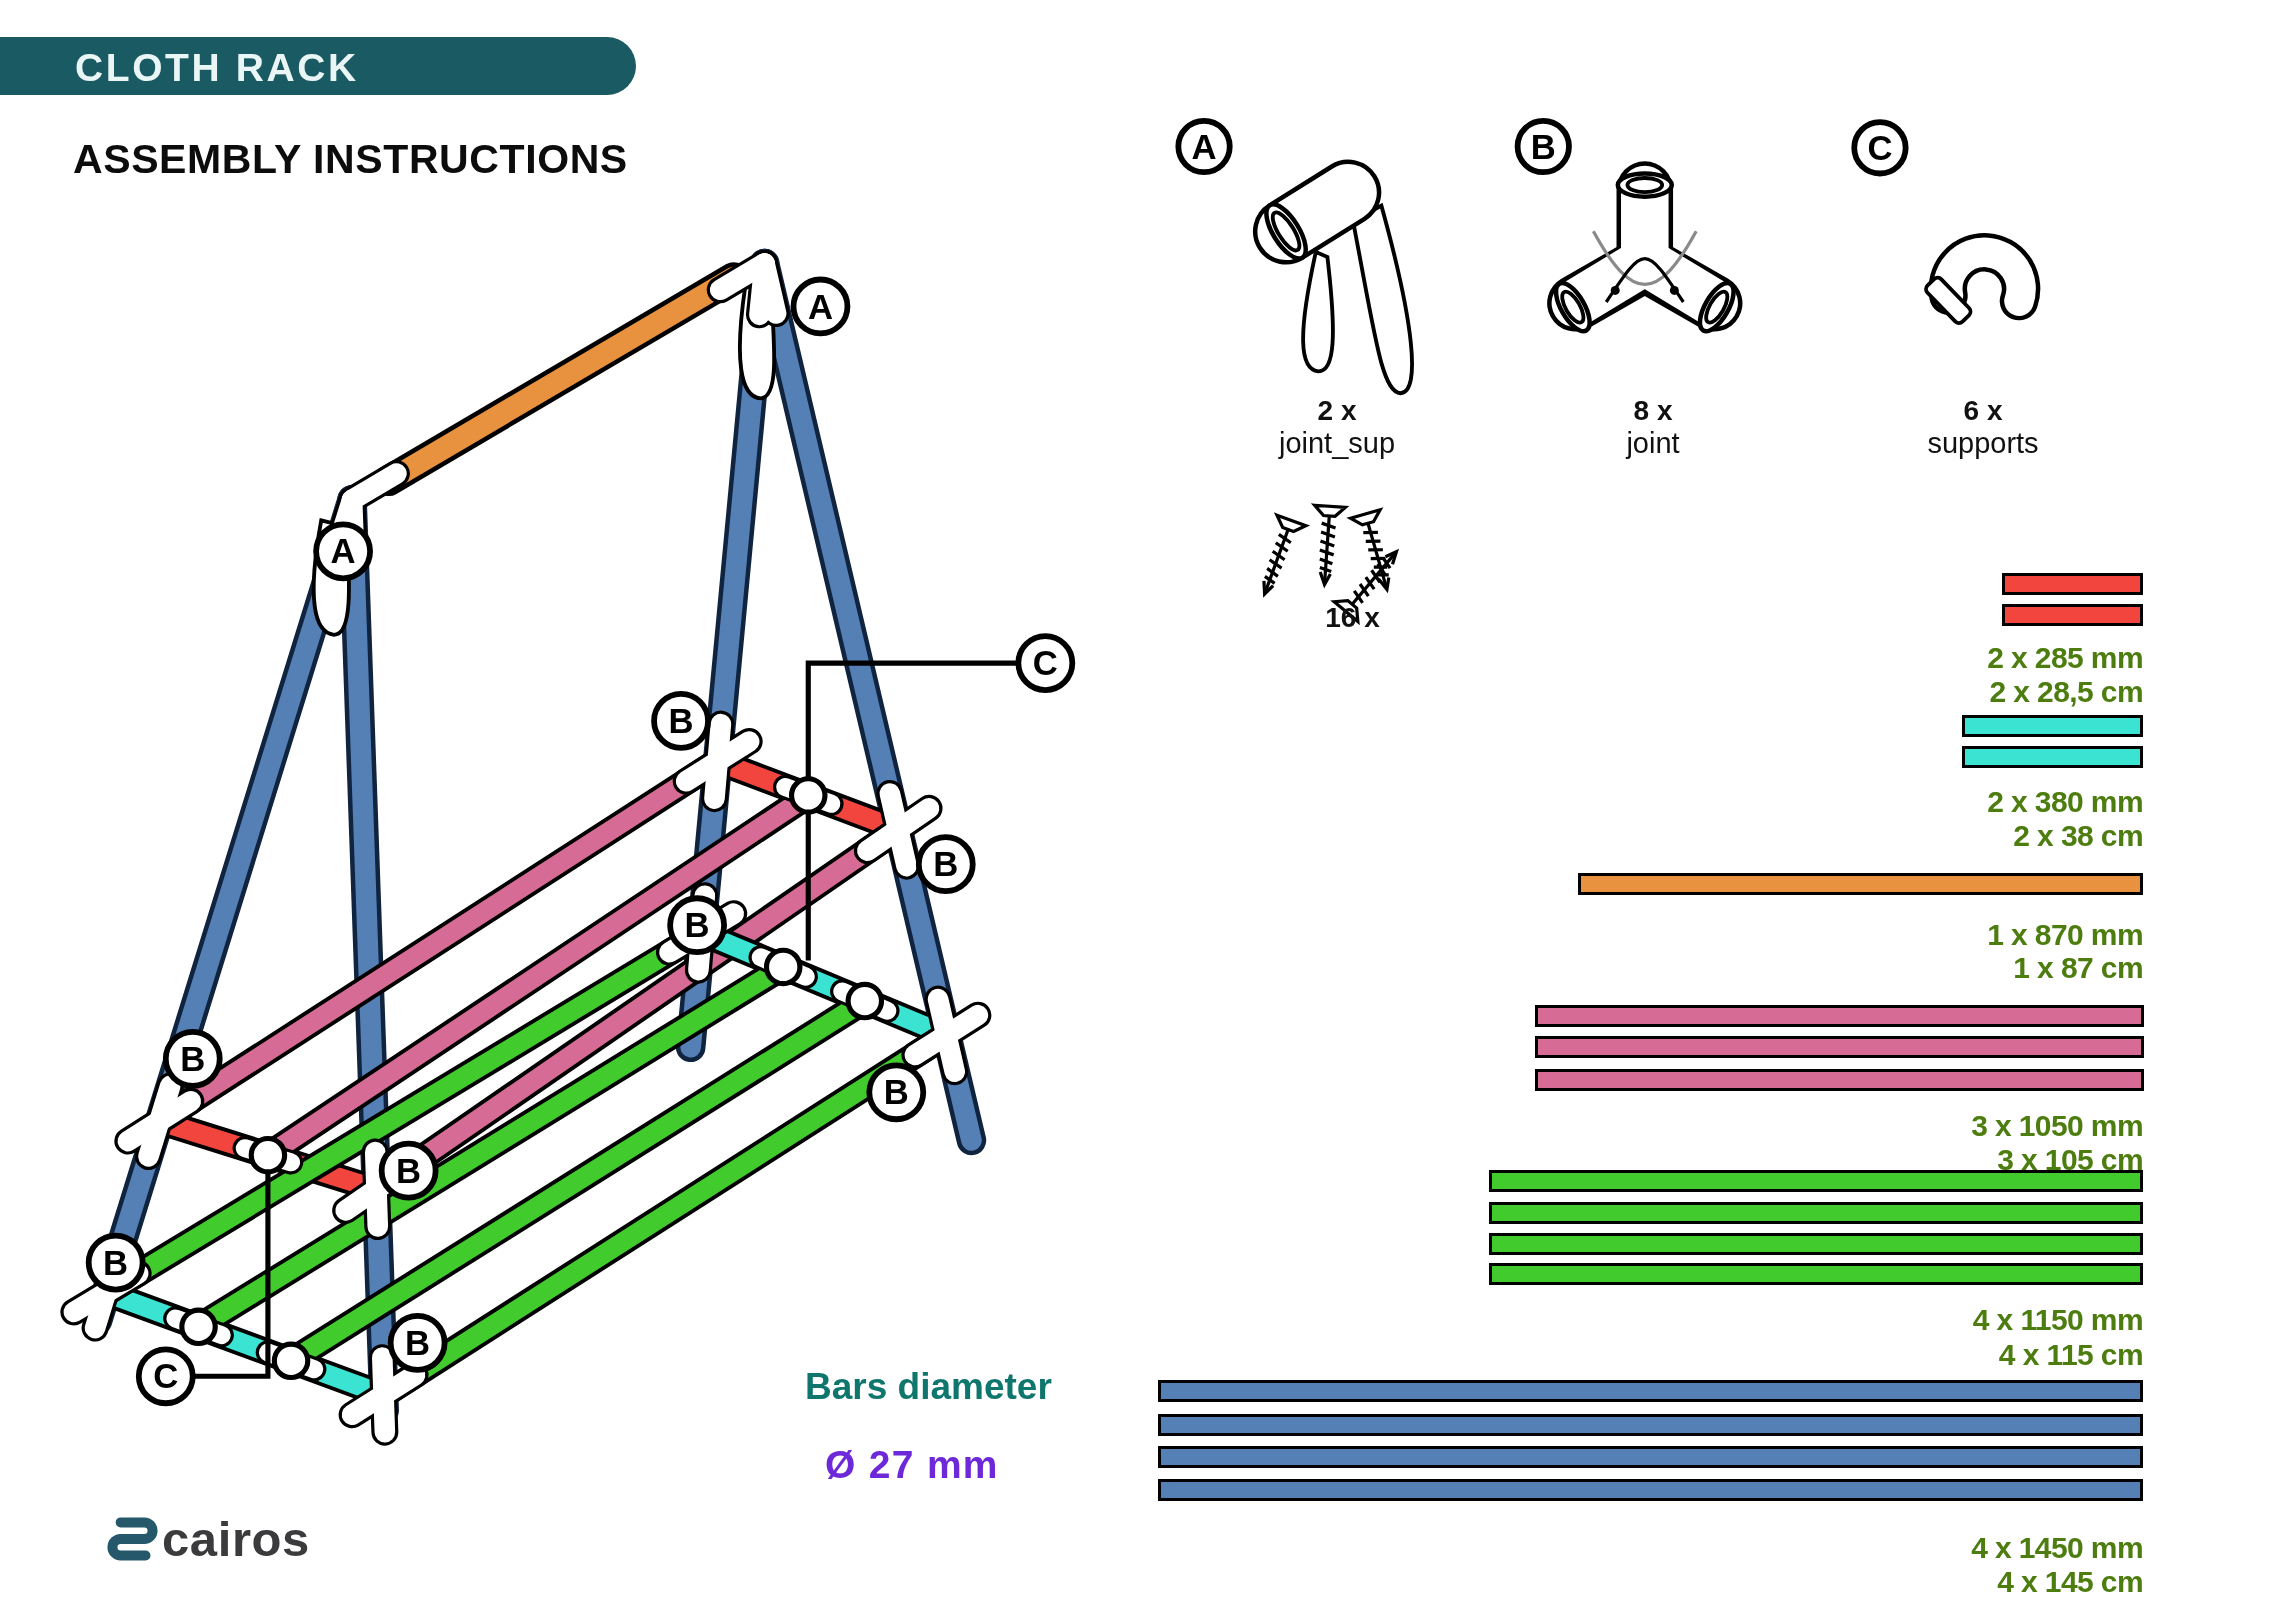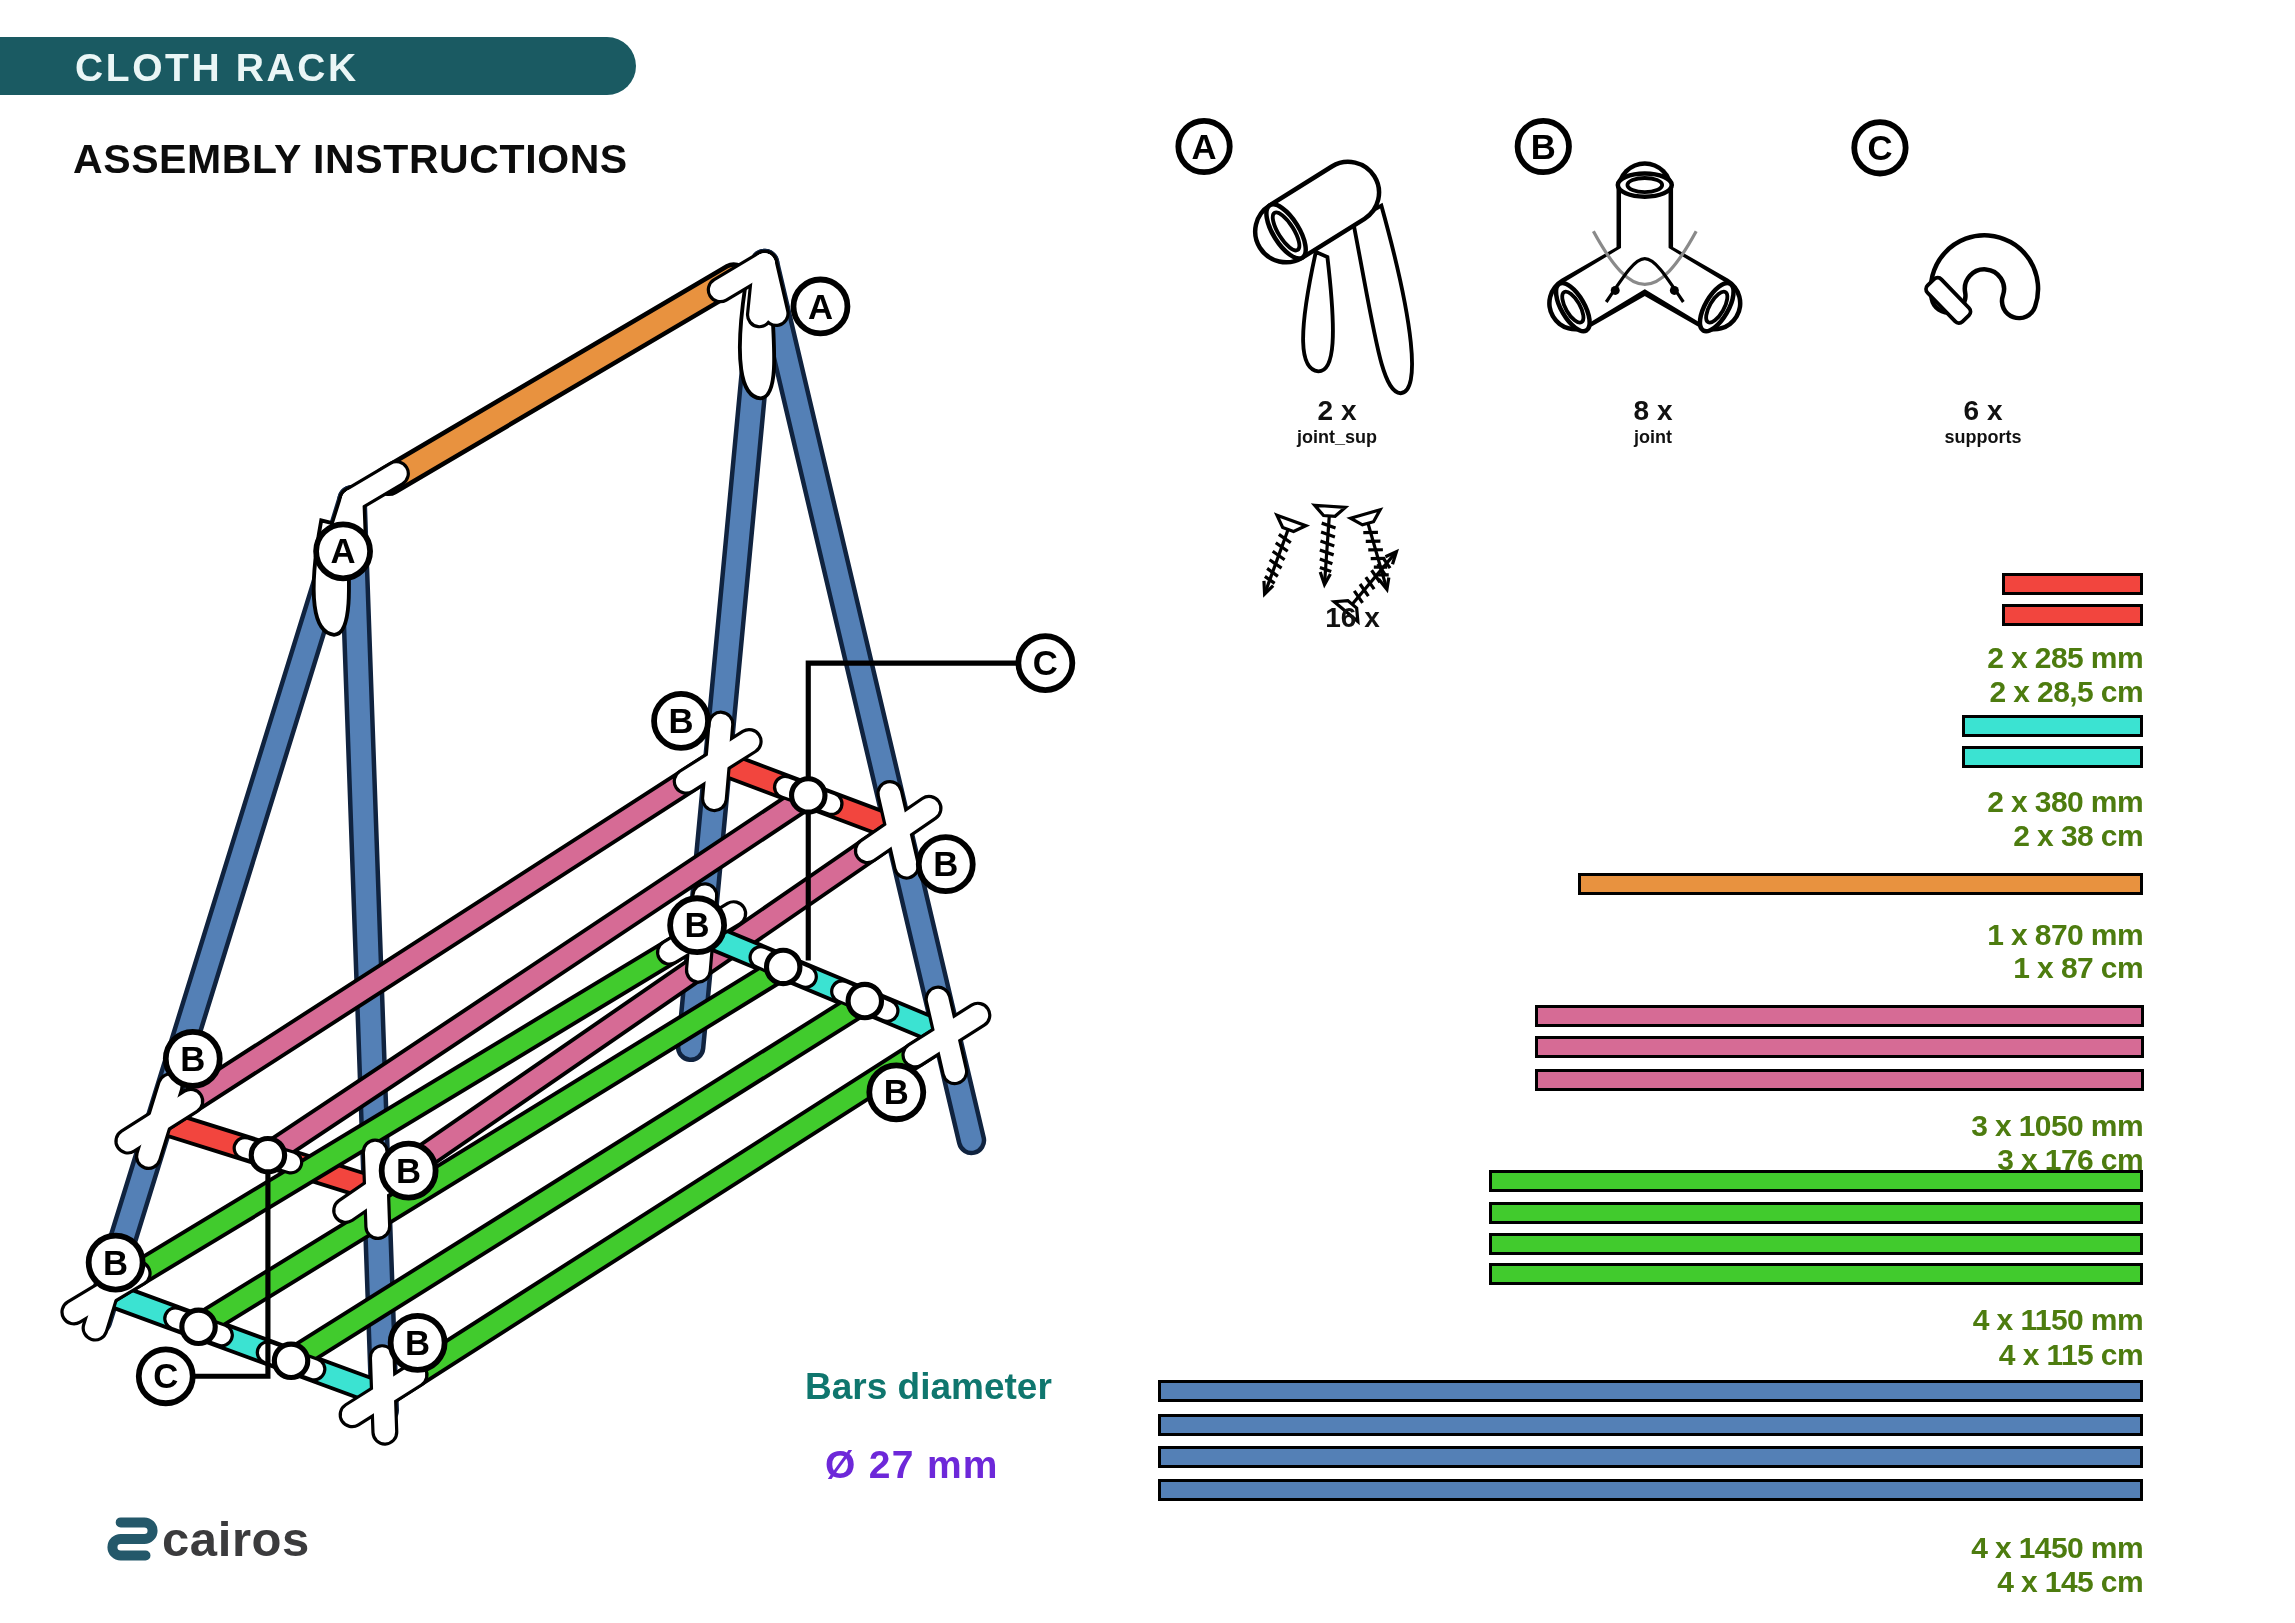--- a/index.html
+++ b/index.html
@@ -8,21 +8,21 @@
   .abs { position:absolute; }
 
   
   #banner { left:0; top:37px; width:636px; height:58px; background:#1A5A62; border-radius:0 30px 30px 0; }
   #banner-title { left:75px; top:46px; width:553px; color:#EAF6F6; font-size:39px; font-weight:600; letter-spacing:2.6px; }
   #subtitle { left:73px; top:136px; color:#0c0c0c; font-size:41px; font-weight:700; letter-spacing:0.6px; }
 
   
   .caption { text-align:center; color:#111; }
   .qty { font-size:28px; font-weight:600; }
-  .pname { font-size:18px; font-weight:700; }
+  .pname { font-size:29px; font-weight:400; }
 
   
   .bar { position:absolute; height:22px; border:3.2px solid #000; }
   .grp-0 .bar { background:#F2453E; }
   .grp-1 .bar { background:#3BE3D2; }
   .grp-2 .bar { background:#E8923F; }
   .grp-3 .bar { background:#D66B95; }
   .grp-4 .bar { background:#41CB2D; }
   .grp-5 .bar { background:#5480B6; }
 
@@ -338,21 +338,21 @@
   <div class="bar" style="left: 1578px; top: 873px; width: 565px; background: rgb(232, 146, 63);"></div>
   <div class="cutlabel" style="top:918px;">1 x 870 mm</div>
   <div class="cutlabel" style="top:951px;">1 x 87 cm</div>
 </div>
 
 <div class="grp-3">
   <div class="bar" style="left: 1535px; top: 1005px; width: 609px; background: rgb(214, 107, 149);"></div>
   <div class="bar" style="left: 1535px; top: 1036px; width: 609px; background: rgb(214, 107, 149);"></div>
   <div class="bar" style="left: 1535px; top: 1069px; width: 609px; background: rgb(214, 107, 149);"></div>
   <div class="cutlabel" style="top:1109px;">3 x 1050 mm</div>
-  <div class="cutlabel" style="top:1143px;">3 x 176 cm</div>
+  <div class="cutlabel" style="top:1143px;">3 x 105 cm</div>
 </div>
 
 <div class="grp-4">
   <div class="bar" style="left: 1489px; top: 1170px; width: 654px; background: rgb(65, 203, 45);"></div>
   <div class="bar" style="left: 1489px; top: 1202px; width: 654px; background: rgb(65, 203, 45);"></div>
   <div class="bar" style="left: 1489px; top: 1233px; width: 654px; background: rgb(65, 203, 45);"></div>
   <div class="bar" style="left: 1489px; top: 1263px; width: 654px; background: rgb(65, 203, 45);"></div>
   <div class="cutlabel" style="top:1303px;">4 x 1150 mm</div>
   <div class="cutlabel" style="top:1338px;">4 x 115 cm</div>
 </div>

